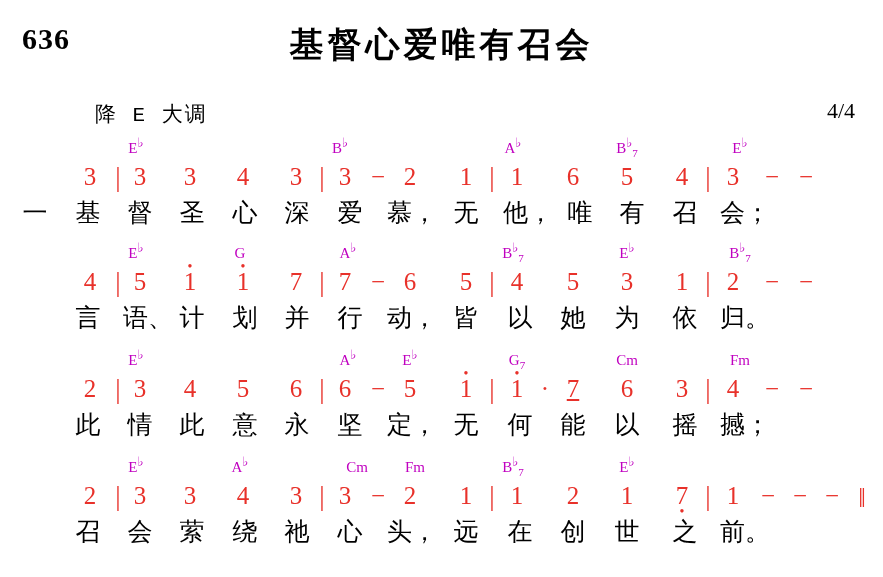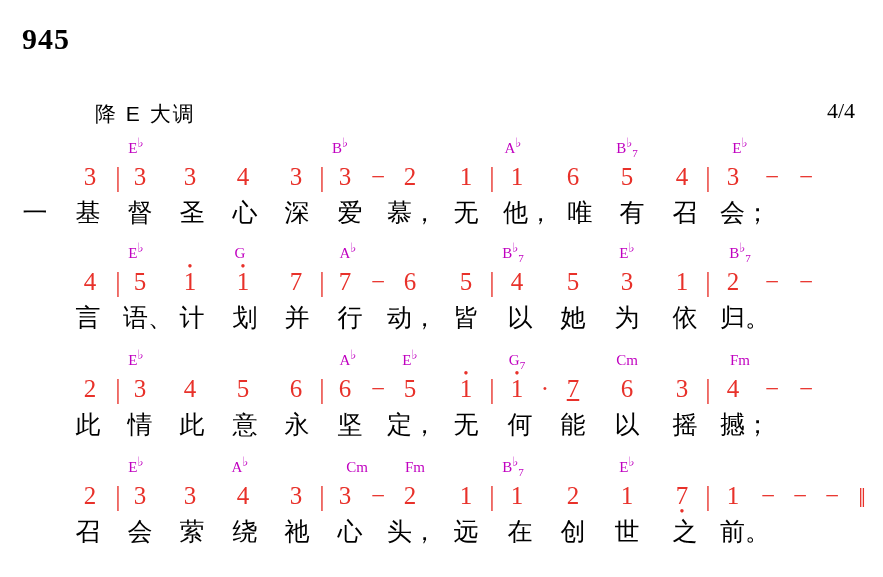--- a/index.html
+++ b/index.html
@@ -47,21 +47,21 @@
     width: 883px;
     text-align: center;
     font-family: "Liberation Serif", serif;
     font-size: 19px;
     letter-spacing: 1px;
   }
   .key-sig {
     position: absolute;
     left: 95px;
     top: 100px;
-    font-family: Liberation Sans, sans-serif;
+    font-family: Liberation Mono, monospace;
     font-size: 21px;
     letter-spacing: 2px;
   }
   .time-sig {
     position: absolute;
     right: 28px;
     top: 98px;
     font-family: "Liberation Serif", serif;
     font-size: 22px;
   }
@@ -142,21 +142,22 @@
     font-family: "Liberation Serif", serif;
     font-size: 27px;
     transform: translateX(-50%);
   }
 </style>
 </head>
 <body>
 
 <div class="page">
 
-  <div class="hymn-number">945</div>
+  <div class="hymn-number">636</div>
+  <div class="title">基督心爱唯有召会</div>
   <div class="key-sig">降 E 大调</div>
   <div class="time-sig">4/4</div>
 
   <div id="systems-container">
       <div class="system" style="top: 140px;">
         <div class="chord-row">
           <div class="chord" style="left: 136px; top: 0px;">E<sup class="flat">♭</sup></div>
           <div class="chord" style="left: 340px; top: 0px;">B<sup class="flat">♭</sup></div>
           <div class="chord" style="left: 513px; top: 0px;">A<sup class="flat">♭</sup></div>
           <div class="chord" style="left: 627px; top: 0px;">B<sup class="flat">♭</sup><sub class="num">7</sub></div>

